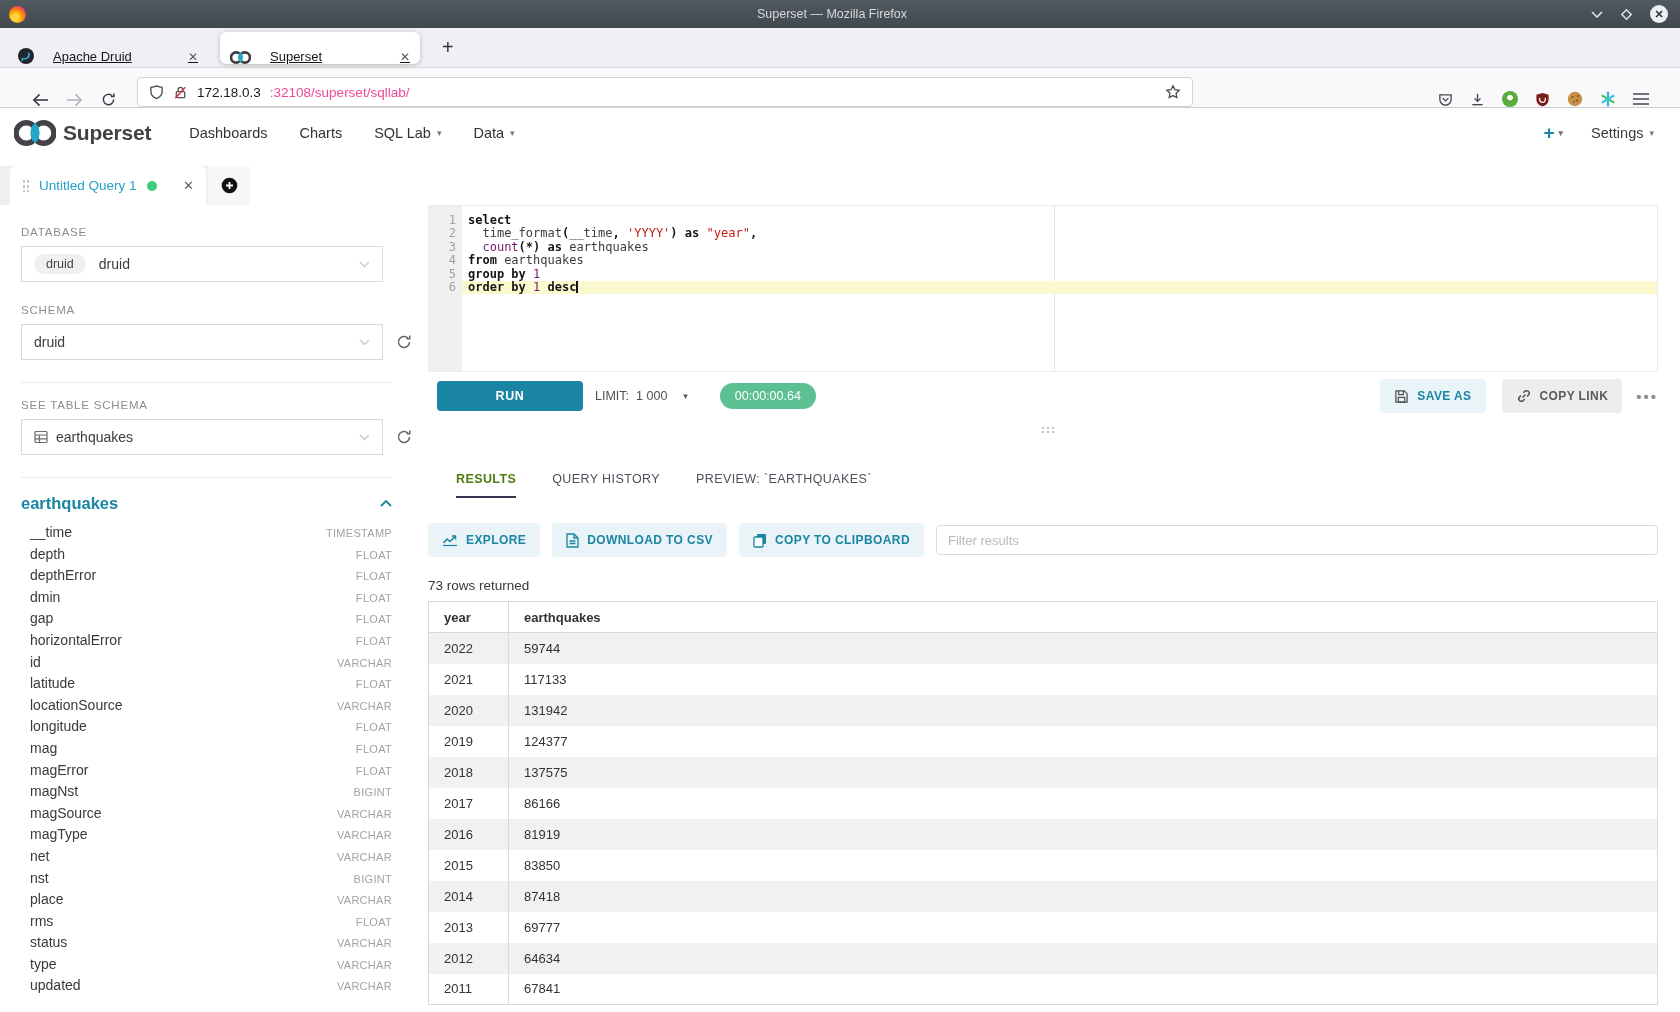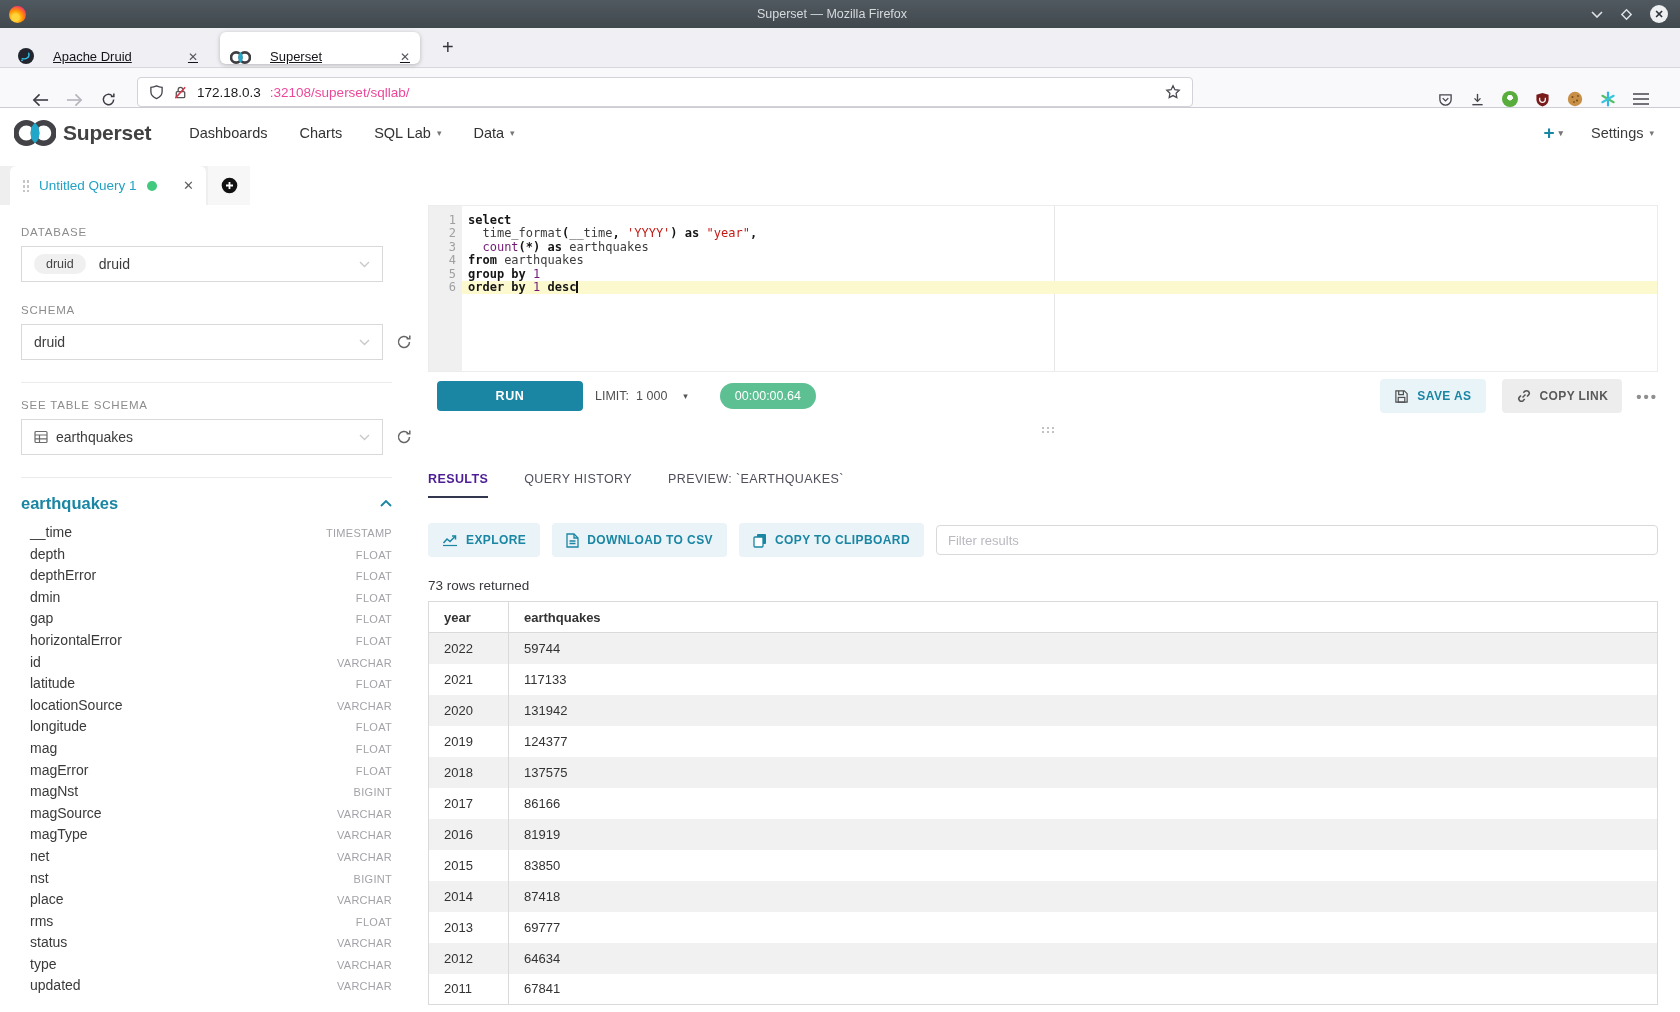--- a/index.html
+++ b/index.html
@@ -109,21 +109,21 @@
   .more-dots { margin-left:14px; color:#8f8f8f; font-size:15px; letter-spacing:2px; font-weight:bold; }
 
   .splitter { height:16px; display:flex; align-items:center; justify-content:center; }
   .grip { width:2px; height:2px; background:#c2c2c2;
     box-shadow:5px 0 #c2c2c2,10px 0 #c2c2c2,0 4px #c2c2c2,5px 4px #c2c2c2,10px 4px #c2c2c2; }
 
   
   .south { flex:1; display:flex; flex-direction:column; }
   .stabs { display:flex; gap:36px; margin-top:36px; }
   .stab { font-size:12.5px; color:#50505c; letter-spacing:.4px; padding-bottom:12px; position:relative; }
-  .stab.active { color:#4c1d95; font-weight:bold; }
+  .stab.active { color:#4d7c0f; font-weight:bold;margin-left:28px; }
   .stab.active::after { content:""; position:absolute; left:0; right:0; bottom:0; height:2px; background:#32364f; }
   .actions { display:flex; align-items:center; gap:12px; margin-top:25px; }
   .act-btn { background:#e9f3f8; color:#1a86a3; }
   .filter { flex:1; height:30px; border:1px solid #d9d9d9; border-radius:4px; padding:0 11px; font-size:13px; color:#444;
     font-family:"Liberation Sans", sans-serif; outline:none; }
   .filter::placeholder { color:#b9b9c0; }
   .rowcount { margin-top:21px; font-size:13.5px; color:#37373d; }
   table.results { margin-top:8px; width:100%; border-collapse:collapse; border:1px solid #dadada; font-size:13px; color:#333; }
   table.results th, table.results td { height:31px; padding:0 0 0 15px; text-align:left; font-weight:normal; }
   table.results th { font-weight:bold; border-bottom:1px solid #dadada; background:#fff; }

